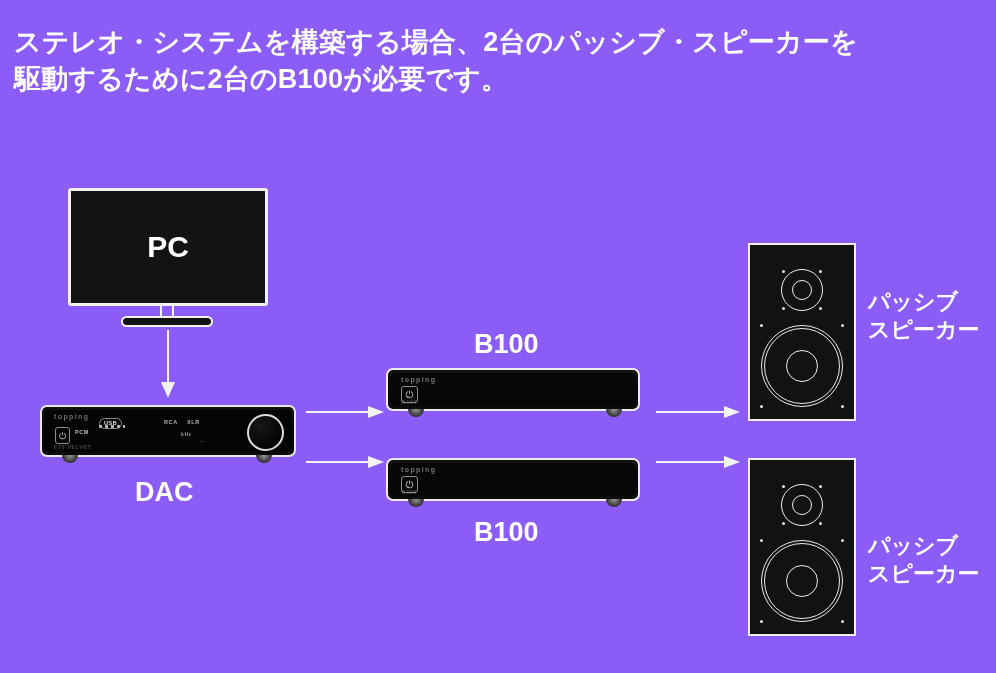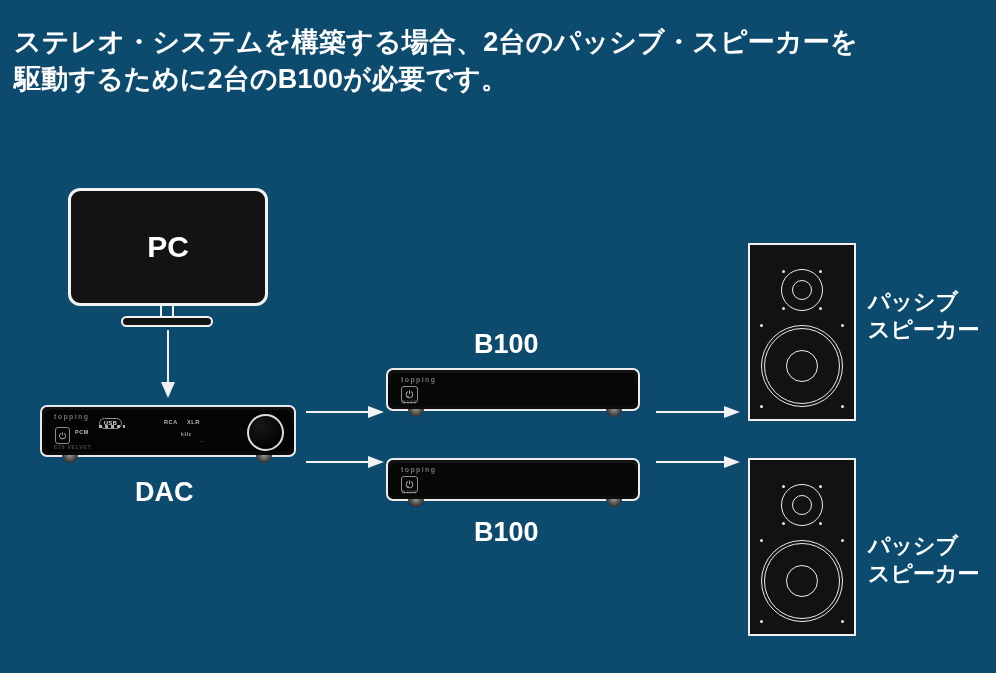--- a/index.html
+++ b/index.html
@@ -4,21 +4,21 @@
 <style>
   html, body {
     margin: 0;
     padding: 0;
     background: #0e0e0e;
   }
   #stage {
     position: relative;
     width: 996px;
     height: 673px;
-    background: #0c4a6e;
+    background: #8b5cf6;
     overflow: hidden;
     font-family: "Liberation Sans", sans-serif;
     color: #ffffff;
   }
 
   
   #heading {
     position: absolute;
     left: 14px;
     top: 24px;
@@ -43,21 +43,21 @@
   .label.small { font-size: 22px; }
 
   
   #pc-monitor {
     position: absolute;
     left: 68px;
     top: 188px;
     width: 200px;
     height: 118px;
     border: 3px solid #f2f2f2;
-    border-radius: 12px;
+    border-radius: 3px;
     background: #131313;
     box-sizing: border-box;
   }
   #pc-screen-label {
     position: absolute;
     left: 0; right: 0;
     top: 50%;
     transform: translateY(-50%);
     text-align: center;
     font-size: 30px;

